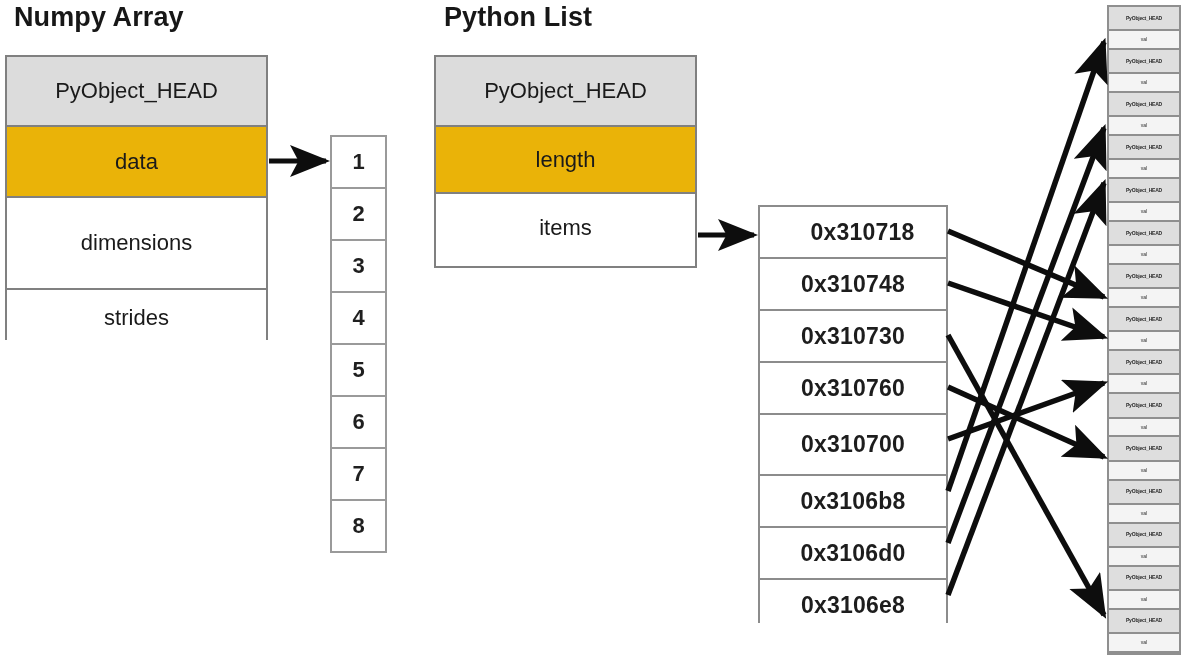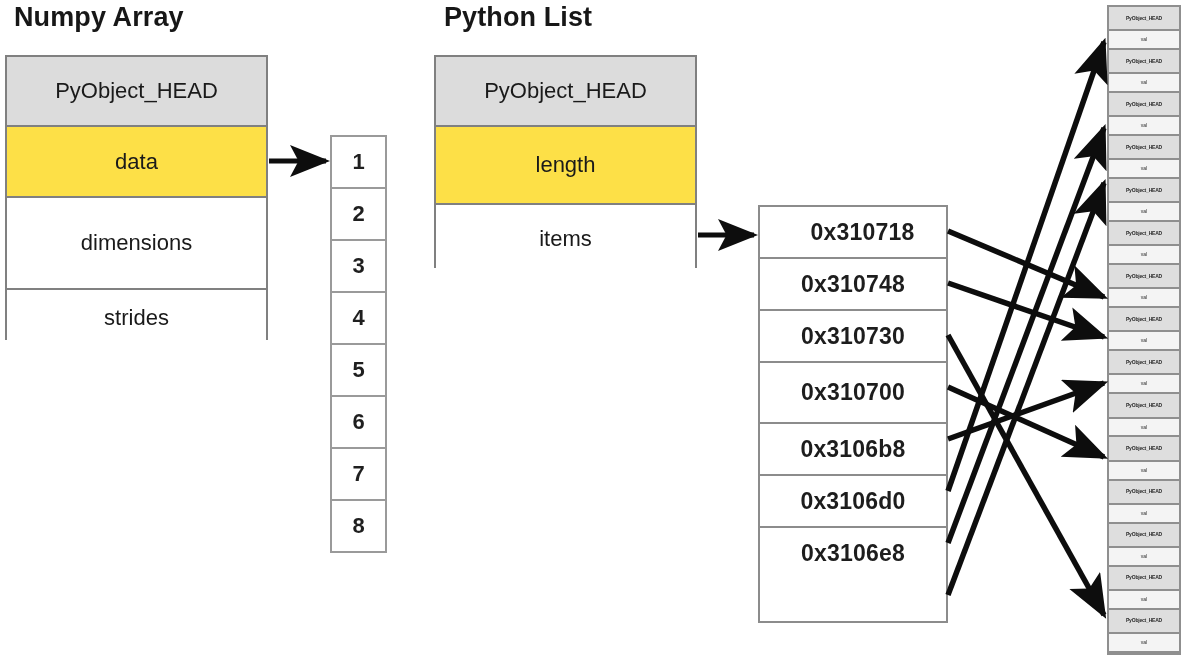--- a/index.html
+++ b/index.html
@@ -49,21 +49,21 @@
     align-items: center;
     justify-content: center;
     font-size: 22px;
     color: #1a1a1a;
     border-bottom: 2px solid #808080;
     background: #ffffff;
     white-space: nowrap;
   }
   .struct .row:last-child { border-bottom: none; }
   .struct .row.head { background: #dcdcdc; font-size: 22px; }
-  .struct .row.field-hl { background: #fde047; }
+  .struct .row.field-hl { background: #eab308; }
 
   
   .vcol {
     border: 2px solid #9a9a9a;
     background: #ffffff;
     box-sizing: border-box;
   }
   .vcol .cell {
     box-sizing: border-box;
     display: flex;
@@ -159,28 +159,29 @@
     <div class="cell" style="height:52px;">5</div>
     <div class="cell" style="height:52px;">6</div>
     <div class="cell" style="height:52px;">7</div>
     <div class="cell" style="height:50px;">8</div>
   </div>
 
   <div class="node title" style="left:444px; top:2px;">Python List</div>
 
   <div class="node struct" id="list-struct" style="left:434px; top:55px; width:263px; height:213px;">
     <div class="row head" style="height:70px;">PyObject_HEAD</div>
-    <div class="row field-hl" style="height:78px;">length</div>
+    <div class="row field-hl" style="height:67px;">length</div>
     <div class="row" style="height:68px;">items</div>
   </div>
 
   <div class="node pcol" id="pointer-col" style="left:758px; top:205px; width:190px; height:418px;">
     <div class="pcell" style="height:52px;padding-left:19px;">0x310718</div>
     <div class="pcell" style="height:52px;">0x310748</div>
     <div class="pcell" style="height:52px;">0x310730</div>
+    <div class="pcell" style="height:52px;">0x310760</div>
     <div class="pcell" style="height:61px;">0x310700</div>
     <div class="pcell" style="height:52px;">0x3106b8</div>
     <div class="pcell" style="height:52px;">0x3106d0</div>
     <div class="pcell" style="height:50px;">0x3106e8</div>
   </div>
 
   <div class="node objstack" id="object-stack" style="left:1107px; top:5px; width:74px; height:650px;">
       <div class="orow ohead" style="height: 24.12px;">PyObject_HEAD</div>
       <div class="orow oval" style="height: 18.95px;">val</div>
       <div class="orow ohead" style="height: 24.12px;">PyObject_HEAD</div>

